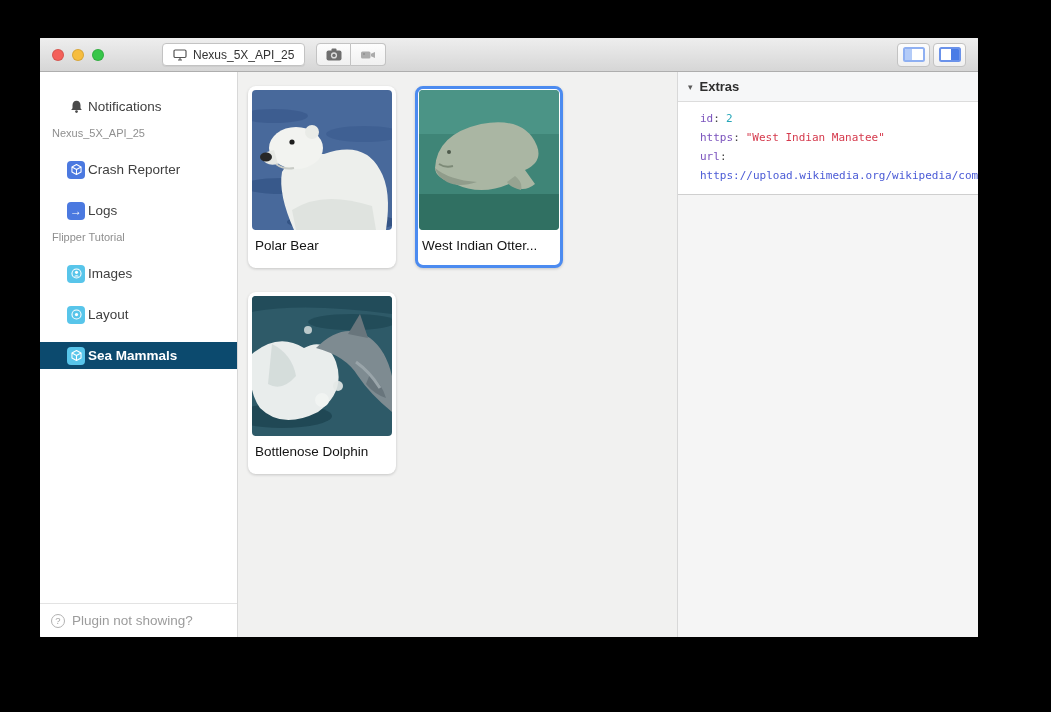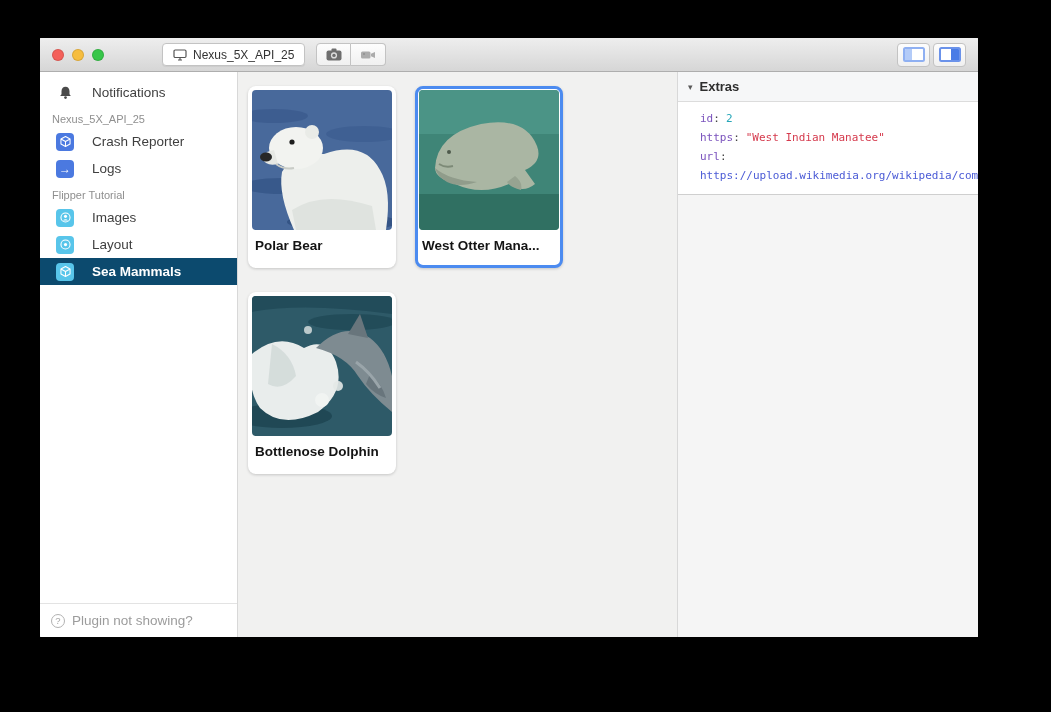--- a/index.html
+++ b/index.html
@@ -52,21 +52,21 @@
   .pane-ic.right { border:2px solid #6a92ea; }
   .pane-ic.left  .fill { width:7px; background:#b3cbf8; }
   .pane-ic.right .fill { width:8px; background:#4a7ce6; margin-left:auto; }
 
   
   .content { flex:1; display:flex; min-height:0; }
 
   
   .sidebar { width:198px; flex:0 0 198px; background:#fff; border-right:1px solid #d8d8d8; display:flex; flex-direction:column; }
   .nav { flex:1; padding-top:7px; }
-  .nav-item { height:27px; display:flex; align-items:center; gap:18px; padding-left:16px; font-size:13.5px; color:#3f3f3f; cursor:pointer; white-space:nowrap; }
+  .nav-item { height:27px; display:flex; align-items:center; gap:3px; padding-left:27px; font-size:13.5px; color:#3f3f3f; cursor:pointer; white-space:nowrap;margin-top:14px; }
   .nav-item.selected { background:#0c4a6e; color:#fff; font-weight:bold; }
   .nav-section { font-size:11px; color:#8f8f8f; padding:7px 0 3px 12px; }
   .app-icon { width:18px; height:18px; border-radius:4px; display:flex; align-items:center; justify-content:center; flex:0 0 18px; }
   .app-icon.blue { background:#4b79e0; }
   .app-icon.cyan { background:#58c5ea; }
   .app-icon .arrow { color:#fff; font-size:12px; font-weight:bold; line-height:1; }
   .bell-wrap { width:18px; display:flex; justify-content:center; flex:0 0 18px; }
 
   .sidebar-footer {
     flex:0 0 34px; border-top:1px solid #e3e3e3;
@@ -84,21 +84,21 @@
     flex:1; background:#f1f1f0; border-right:1px solid #d8d8d8;
     padding:14px 10px; display:flex; flex-wrap:wrap; gap:24px 19px; align-content:flex-start;
   }
   .card {
     width:148px; height:182px; background:#fff; border-radius:8px; padding:4px;
     box-shadow:0 1px 3px rgba(0,0,0,.18); cursor:pointer;
   }
   .card.selected { border:3px solid #4c8bf0; padding:1px; }
   .card svg.thumb { width:140px; height:140px; border-radius:4px; display:block; }
   .card-title {
-    font-size:13.5px; font-weight:bold; color:#141414;
+    font-size:13.5px; font-weight:normal; color:#141414;
     padding:8px 3px 0 3px; white-space:nowrap; overflow:hidden;
   }
 
   
   .extras { width:300px; flex:0 0 300px; background:#f5f5f5; display:flex; flex-direction:column; }
   .extras-header {
     flex:0 0 30px; background:#f6f7f8; border-bottom:1px solid #dcdcdc;
     display:flex; align-items:center; gap:7px; padding-left:10px; cursor:pointer;
   }
   .disclosure { font-size:9px; color:#5a5a5a; }
@@ -269,21 +269,21 @@
         <svg class="thumb" viewBox="0 0 140 140">
           <rect width="140" height="140" fill="#3f8577"></rect>
           <rect y="0" width="140" height="44" fill="#4f978a" opacity=".8"></rect>
           <rect y="104" width="140" height="36" fill="#2d6a5d" opacity=".8"></rect>
           <path d="M16 78 Q18 44 62 34 Q106 26 118 56 Q124 72 106 80 L116 94 Q104 104 90 94 Q62 106 36 94 Q16 88 16 78 Z" fill="#aab6a3"></path>
           <path d="M16 78 Q30 90 58 92 Q40 98 28 92 Q18 86 16 78 Z" fill="#909c8b"></path>
           <circle cx="30" cy="62" r="2" fill="#4f5a4c"></circle>
           <path d="M20 74 Q26 78 34 76" stroke="#7d8a77" stroke-width="2" fill="none"></path>
           <path d="M96 86 Q104 92 102 100 Q92 98 88 92 Z" fill="#97a391"></path>
         </svg>
-        <div class="card-title">West Otter Mana...</div>
+        <div class="card-title">West Indian Otter...</div>
       </div>
 
       <div class="card">
         <svg class="thumb" viewBox="0 0 140 140">
           <rect width="140" height="140" fill="#2e5a68"></rect>
           <path d="M0 16 Q50 6 140 18 L140 0 L0 0 Z" fill="#224c5a"></path>
           <ellipse cx="100" cy="26" rx="44" ry="8" fill="#1f4855" opacity=".8"></ellipse>
           <ellipse cx="30" cy="120" rx="50" ry="12" fill="#1d4350" opacity=".8"></ellipse>
           <path d="M0 58 Q26 36 52 52 Q74 40 84 66 Q94 96 66 116 Q30 134 8 112 Q-6 92 0 58 Z" fill="#e9edec"></path>
           <path d="M20 48 Q40 58 44 80 Q30 96 16 88" fill="#cfd8d7" opacity=".8"></path>

